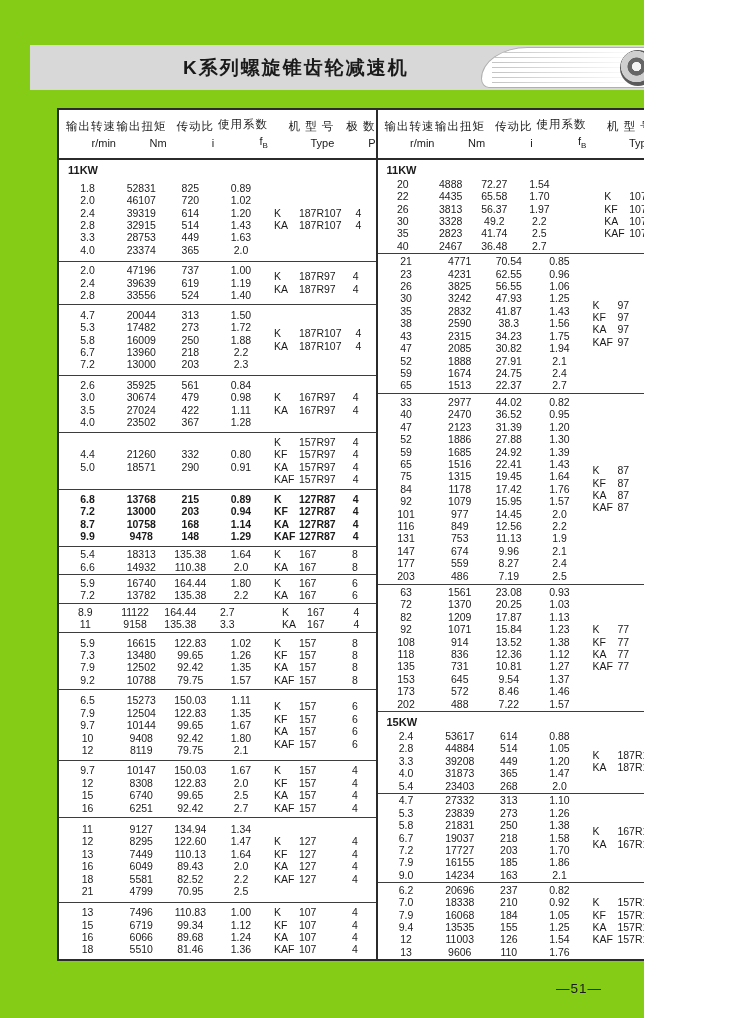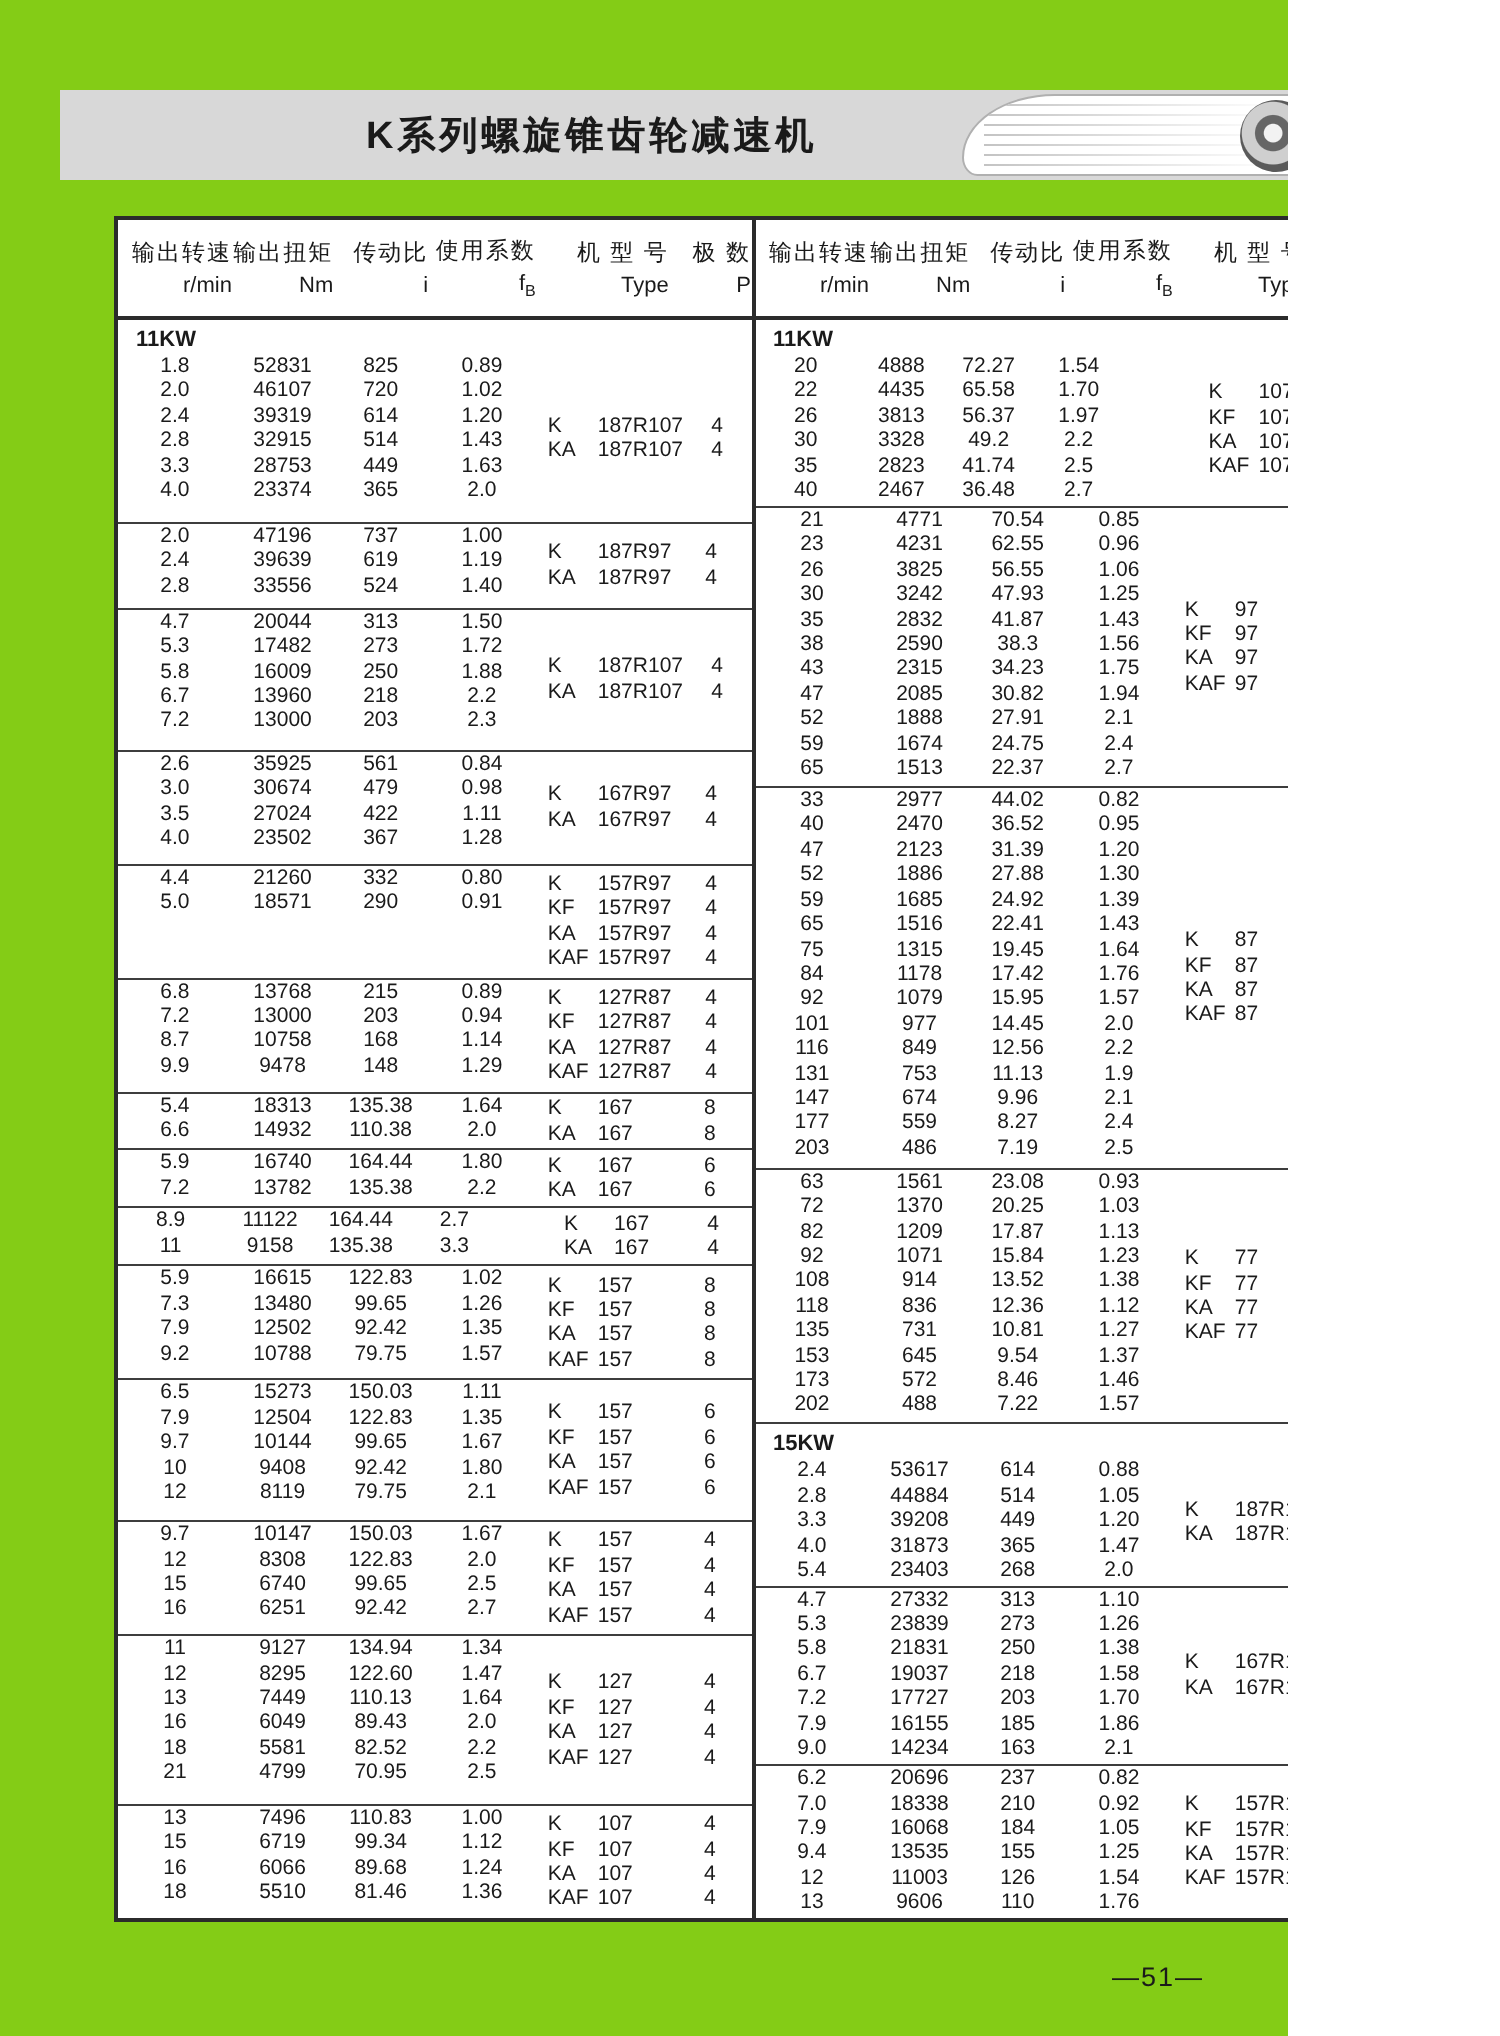--- a/index.html
+++ b/index.html
@@ -33,21 +33,21 @@
   .thead{height:48px;flex:0 0 auto;border-bottom:2px solid #2b2b2b;display:grid;
         grid-template-columns:18fr 16fr 15fr 17fr 21fr 13fr;align-items:center;}
   .hc{text-align:right;}
   .hc .cn{font-size:11.5px;letter-spacing:1px;white-space:nowrap;}
   .hc .en{font-size:11px;margin-top:3px;}
   .hc sub{font-size:8px;}
   .items{flex:1 1 auto;display:flex;flex-direction:column;overflow:hidden;}
   .sec-title{flex:0 0 auto;font-size:11px;font-weight:bold;padding:4px 0 1px 9px;}
   .block{flex-basis:0;display:flex;overflow:hidden;}
   .sep{border-top:1px solid #3d3d3d;}
-  .drows{width:66%;display:flex;flex-direction:column;justify-content:flex-start;}
+  .drows{width:66%;display:flex;flex-direction:column;justify-content:center;}
   .drow{display:grid;grid-template-columns:18fr 16fr 15fr 17fr;line-height:12.4px;font-size:10.5px;}
   .drow span{text-align:center;}
   .types{width:34%;display:flex;flex-direction:column;justify-content:center;}
   .trow{display:grid;grid-template-columns:21fr 13fr;line-height:12.4px;font-size:10.5px;}
   .tname{padding-left:6px;white-space:nowrap;}
   .tname .pre{display:inline-block;width:25px;}
   .tp{text-align:center;}
 
   .footer{position:absolute;right:42px;bottom:22px;font-size:13.5px;letter-spacing:1px;}
 </style>
@@ -289,21 +289,21 @@
               <div class="trow">
                 <div class="tname"><span class="pre">KA</span>157R97</div>
                 <div class="tp">4</div>
               </div>
               <div class="trow">
                 <div class="tname"><span class="pre">KAF</span>157R97</div>
                 <div class="tp">4</div>
               </div>
             </div>
           </div>
-          <div class="block sep" style="flex-grow: 4;">
+          <div class="block sep" style="flex-grow: 4; font-weight: bold;">
             <div class="drows">
               <div class="drow">
                 <span>6.8</span>
                 <span>13768</span>
                 <span>215</span>
                 <span>0.89</span>
               </div>
               <div class="drow">
                 <span>7.2</span>
                 <span>13000</span>

